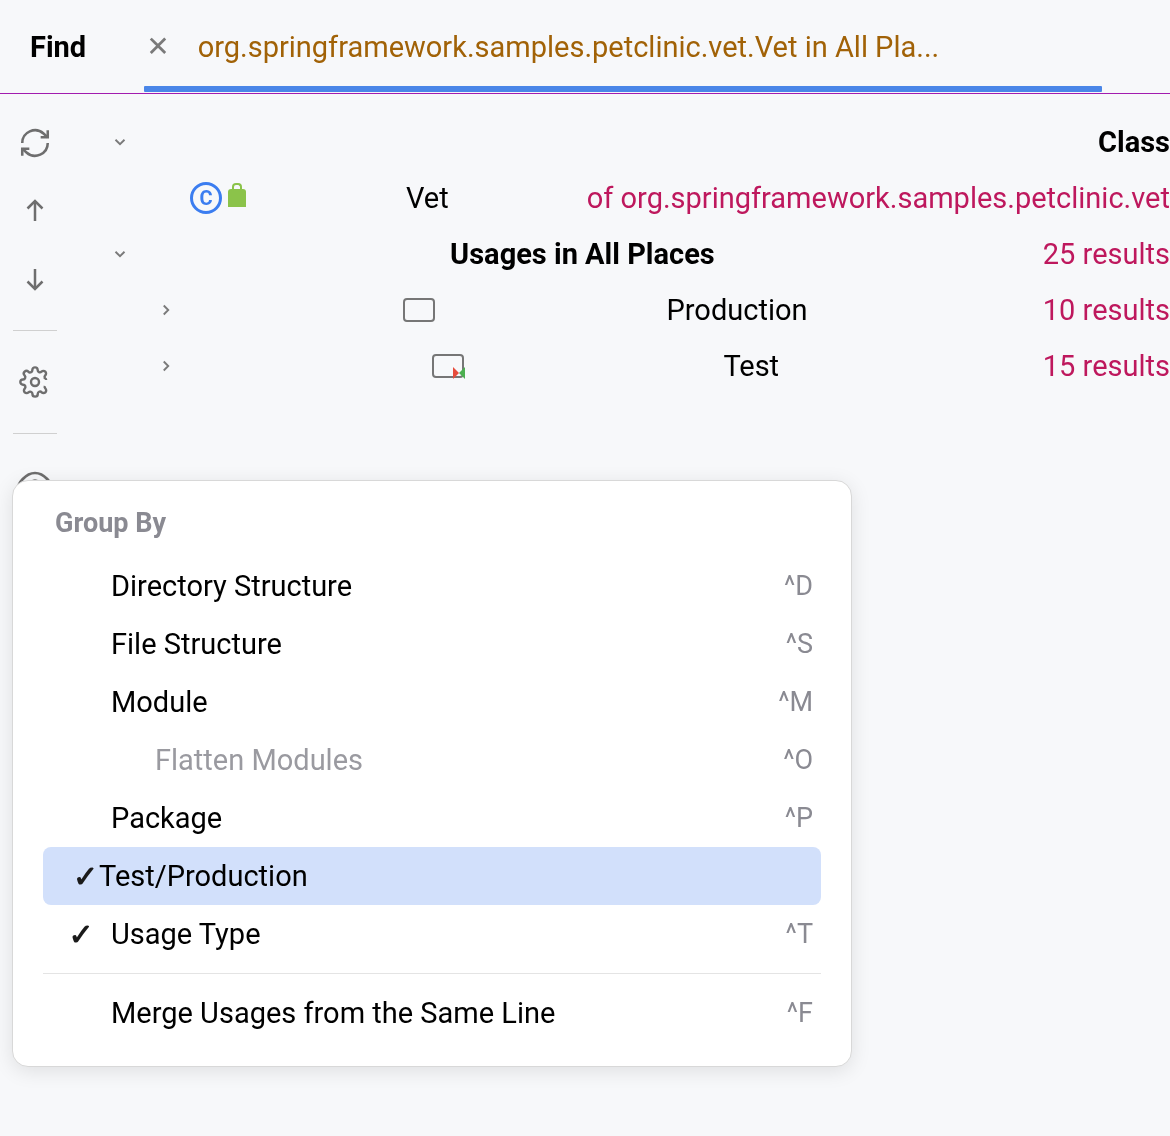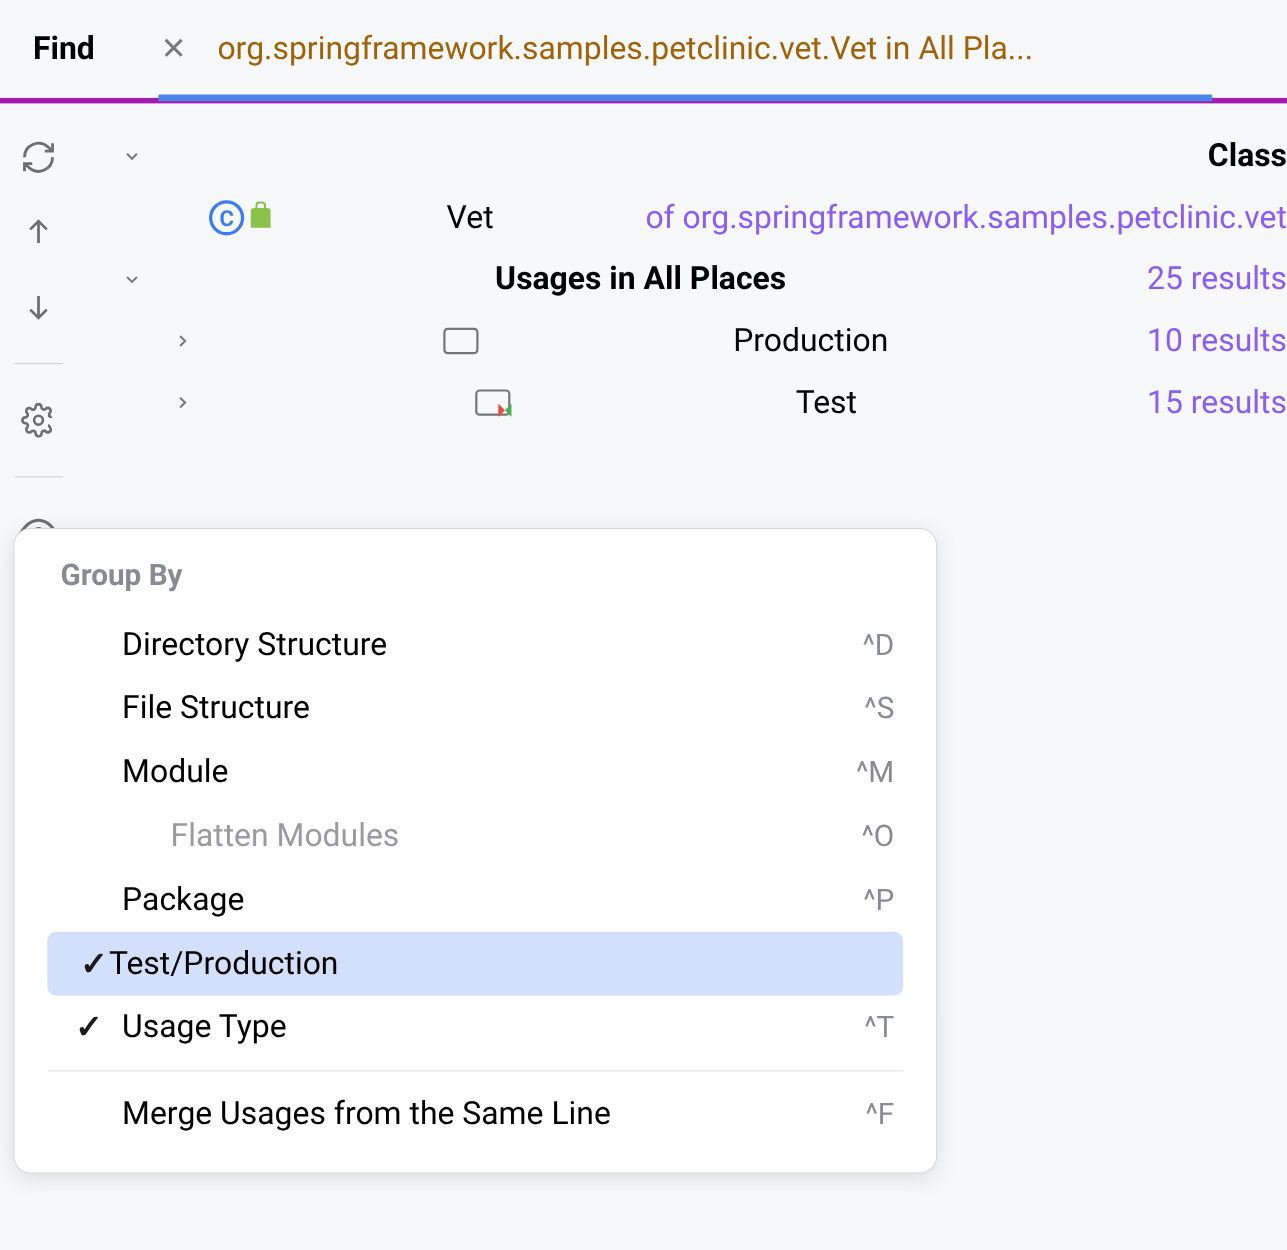--- a/index.html
+++ b/index.html
@@ -10,21 +10,21 @@
       height: 1136px;
       overflow: hidden;
       position: relative;
       font-size: 26px;
     }
     .header {
       display: flex;
       align-items: center;
       height: 94px;
       padding: 0 30px;
-      border-bottom: 5px solid #a21caf;
+      border-bottom: 1px solid #a21caf;
     }
     .header-title {
       font-weight: 700;
       color: #000;
       margin-right: 60px;
       font-size: 29px;
     }
     .close-btn {
       color: #7a7a7a;
       font-size: 28px;
@@ -97,21 +97,21 @@
     .tree-label-bold {
       font-weight: 700;
       color: #000;
       font-size: 29px;
     }
     .tree-label {
       color: #000;
       font-size: 29px;
     }
     .tree-meta {
-      color: #8b5cf6;
+      color: #be185d;
       font-size: 29px;
       margin-left: 22px;
     }
     .class-row {
       padding-left: 120px;
     }
     .sub-row {
       padding-left: 86px;
     }
     .icon-wrap {

